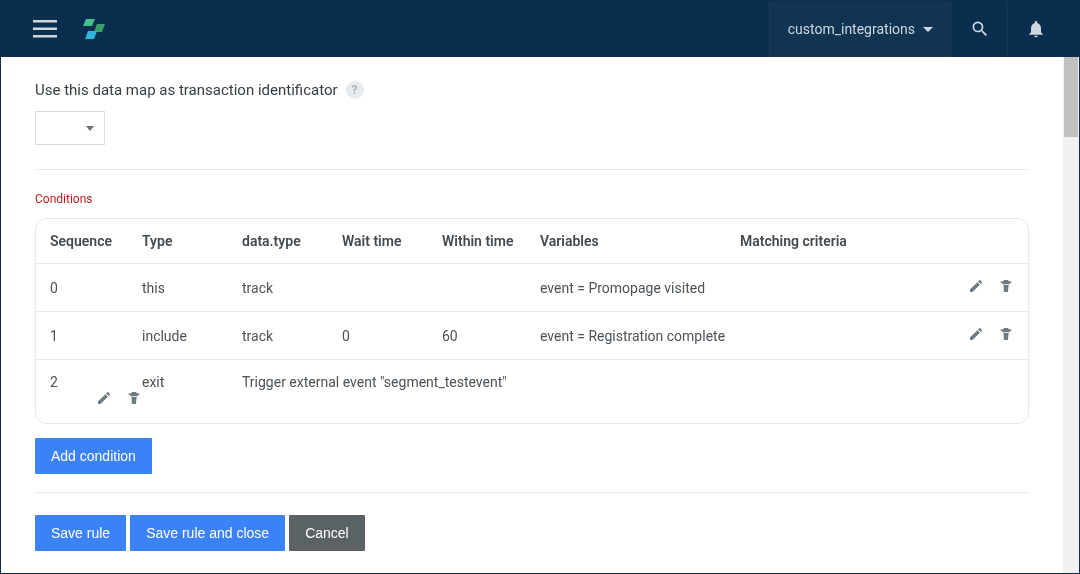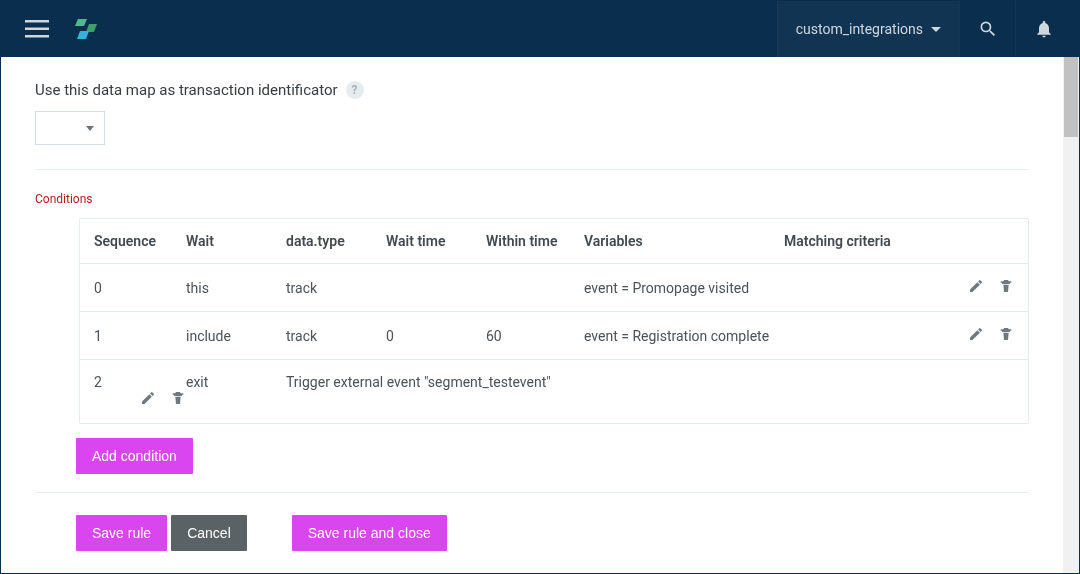--- a/index.html
+++ b/index.html
@@ -1,18 +1,18 @@
 <!DOCTYPE html>
 <html><head>
   <meta charset="utf-8">
   <style>
     * { margin: 0; padding: 0; box-sizing: border-box; }
     body { font-family: -apple-system, BlinkMacSystemFont, "Segoe UI", Roboto, Arial, sans-serif; background: #fff; width: 1080px; height: 574px; overflow: hidden; position: relative; border: 1px solid #0a2e4d; }
     
-    .topbar { background: #0a2e4d; height: 56px; display: flex; align-items: center; padding: 0 8px; }
+    .topbar { background: #0a2e4d; height: 56px; display: flex; align-items: center; padding: 0 16px; }
     .hamburger { width: 56px; height: 56px; display: flex; align-items: center; justify-content: center; cursor: pointer; }
     .hamburger svg { width: 24px; height: 18px; }
     .logo { margin-left: 10px; display: flex; align-items: center; }
     .logo svg { height: 24px; }
     .topbar-spacer { flex: 1; }
     .account-selector { height: 56px; display: flex; align-items: center; padding: 0 18px; color: #cfd7de; font-size: 14px; background: rgba(255,255,255,0.03); border-left: 1px solid rgba(255,255,255,0.04); cursor: pointer; }
     .account-selector .caret { margin-left: 8px; border-style: solid; border-width: 5px 5px 0 5px; border-color: #cfd7de transparent transparent transparent; width: 0; height: 0;}
     .icon-btn { width: 56px; height: 56px; display: flex; align-items: center; justify-content: center; color: #cfd7de; border-left: 1px solid rgba(255,255,255,0.04); cursor: pointer; }
     .icon-btn svg { width: 20px; height: 20px; fill: #cfd7de; }
     
@@ -25,31 +25,31 @@
     .field-label-row { display: flex; align-items: center; color: #363d42; font-size: 15px; margin-bottom: 12px; }
     .help-icon { margin-left: 8px; width: 18px; height: 18px; background: #e6ebef; color: #aab3ba; border-radius: 50%; display: flex; align-items: center; justify-content: center; font-size: 12px; font-weight: bold; }
     
     .select-box { border: 1px solid #d7dde2; background: #fff; height: 34px; width: 70px; display: flex; align-items: center; justify-content: flex-end; padding: 0 10px; cursor: pointer; margin-bottom: 24px; }
     .select-box .tri { border-style: solid; border-width: 5px 4px 0 4px; border-color: #6b7379 transparent transparent transparent; width: 0; height: 0; }
     
     hr.divider { border: none; border-top: 1px solid #e6ebef; margin: 12px 0 22px 0; }
     
     .section-title { color: #b91c1c; font-size: 12px; margin-bottom: 12px; }
     
-    .table { border: 1px solid #e6ebef; border-radius: 2px; margin-left: 44px; }
+    .table { border: 1px solid #e6ebef; border-radius: 11px; }
     .thead, .trow { display: grid; grid-template-columns: 92px 100px 100px 100px 98px 200px 170px 1fr; align-items: center; }
     .thead { padding: 14px 14px; font-weight: 600; color: #424a50; font-size: 14px; border-bottom: 1px solid #e6ebef; }
     .trow { padding: 14px 14px; font-size: 14px; color: #4b5258; border-top: 1px solid #e6ebef; }
     .trow:first-of-type { border-top: none; }
     .trow .span5 { grid-column: 3 / span 6; color: #4b5258; }
     .row-actions { display: flex; justify-content: flex-end; gap: 14px; }
     .row-actions svg { width: 16px; height: 16px; fill: #6f7a80; cursor: pointer; }
     
     .btn { display: inline-flex; align-items: center; justify-content: center; height: 36px; padding: 0 16px; font-size: 14px; color: #fff; border: none; cursor: pointer; border-radius: 1px; }
-    .btn-green { background: #d946ef; margin-left: 41px; }
+    .btn-green { background: #3b82f6; }
     .btn-grey { background: #5b6266; }
     
     .add-row { margin-top: 14px; margin-bottom: 18px; }
     .footer-btns { display: flex; gap: 4px; }
   </style>
 </head>
 <body>
 
 <div class="topbar">
   <div class="hamburger">
@@ -94,21 +94,21 @@
       <span class="tri"></span>
     </div>
 
     <hr class="divider">
 
     <div class="section-title">Conditions</div>
 
     <div class="table">
       <div class="thead">
         <div>Sequence</div>
-        <div>Wait</div>
+        <div>Type</div>
         <div>data.type</div>
         <div>Wait time</div>
         <div>Within time</div>
         <div>Variables</div>
         <div>Matching criteria</div>
         <div></div>
       </div>
       <div id="tbody">
           <div class="trow">
             <div>0</div>
@@ -161,22 +161,22 @@
     </div>
 
     <div class="add-row">
       <button class="btn btn-green">Add condition</button>
     </div>
 
     <hr class="divider">
 
     <div class="footer-btns">
       <button class="btn btn-green">Save rule</button>
+      <button class="btn btn-green">Save rule and close</button>
       <button class="btn btn-grey">Cancel</button>
-      <button class="btn btn-green">Save rule and close</button>
     </div>
 
   </div>
 </div>
 
 <div class="scrollbar-track">
   <div class="scrollbar-thumb"></div>
 </div>
 
 </body></html>

